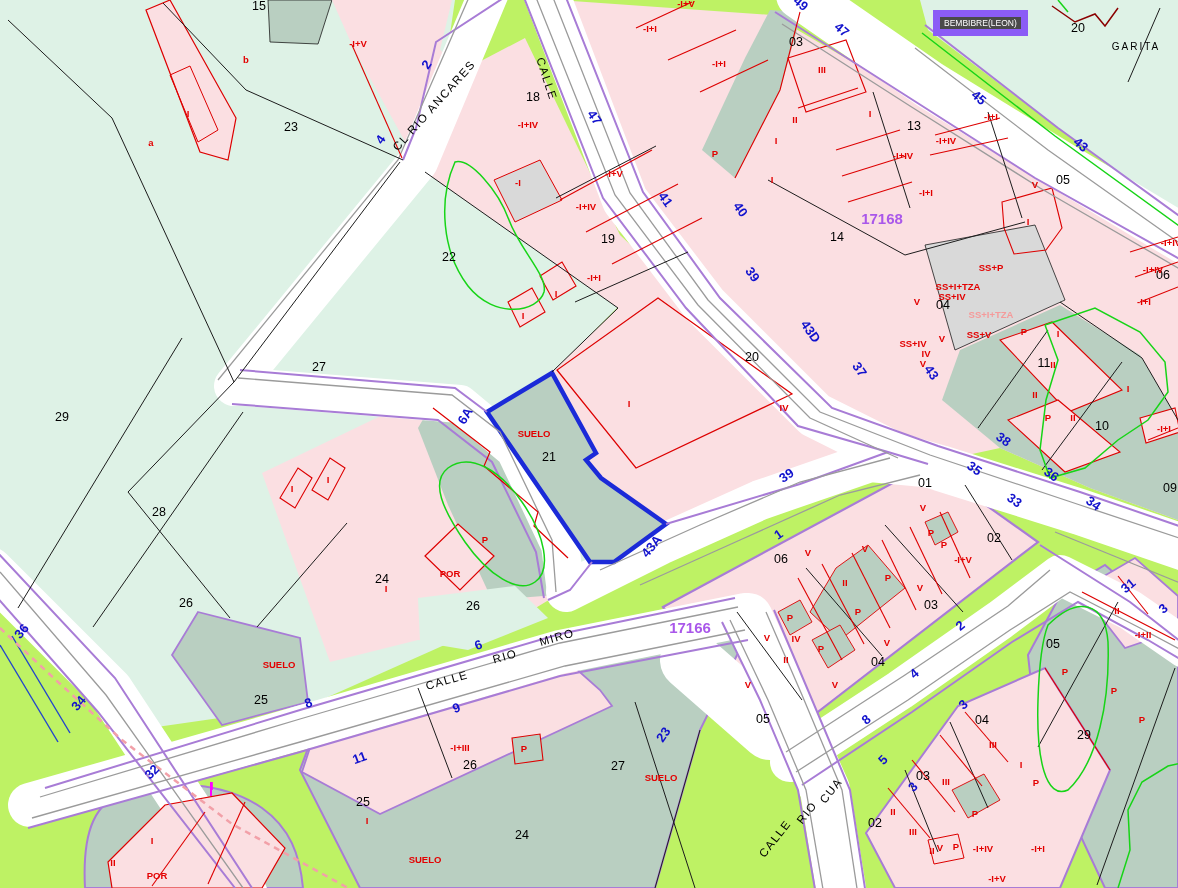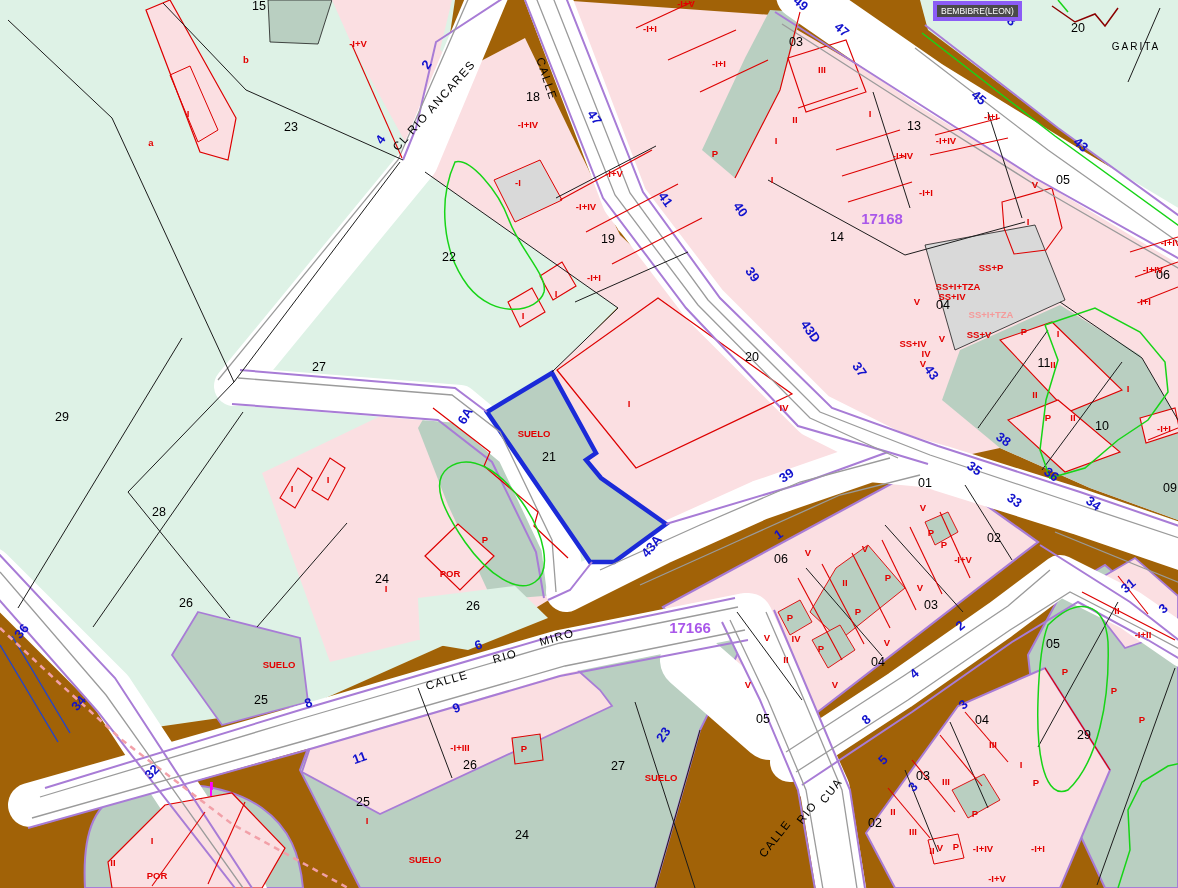--- a/index.html
+++ b/index.html
@@ -1,27 +1,27 @@
 <!DOCTYPE html>
 <html><head>
 <meta charset="utf-8">
 <style>
   html,body{margin:0;padding:0;background:#fff;font-family:"Liberation Sans",sans-serif;}
-  #viewport{position:relative;width:1178px;height:888px;overflow:hidden;background:#a16207;}
+  #viewport{position:relative;width:1178px;height:888px;overflow:hidden;background:#bef264;}
   svg{position:absolute;left:0;top:0;}
   text{font-family:"Liberation Sans","DejaVu Sans",sans-serif;}
   .lk{fill:#000;font-size:12.5px}
   .lb{fill:#1111cd;font-weight:bold;font-size:13px}
   .lr{fill:#e30000;font-size:9.5px;font-weight:bold}
   .lr2{fill:#f59a9a;font-size:9.5px;font-weight:bold}
   .lv{fill:#a957ea;font-weight:bold;font-size:15px}
   .ls{fill:#000;font-size:11.5px;letter-spacing:1.5px}
   .lm{fill:#ff00ff;font-size:11px;font-weight:bold}
   .lg{fill:#000;font-size:10px;letter-spacing:2px}
-  #tooltip{position:absolute;left:933px;top:1px;background:#4a4a4a;border:4px solid #8b5cf6;
+  #tooltip{position:absolute;left:933px;top:10px;background:#4a4a4a;border:7px solid #8b5cf6;
     color:#fff;font-size:8.5px;line-height:12px;padding:0 4px;white-space:nowrap;}
 </style>
 </head>
 <body>
 
 <div id="viewport">
   <svg id="map-svg" width="1178" height="888" viewBox="0 0 1178 888">
       <polygon points="0,0 455,0 430,170 620,305 553,372 592,560 545,600 310,705 115,733 0,585" fill="#def2e6" stroke="none" stroke-width="0"></polygon>
       <polygon points="920,0 1178,0 1178,218 928,30" fill="#def2e6" stroke="none" stroke-width="0"></polygon>
       <polygon points="146,10 170,0 236,118 228,160 200,152" fill="#fbdfe2" stroke="#dd0000" stroke-width="1.2"></polygon>

